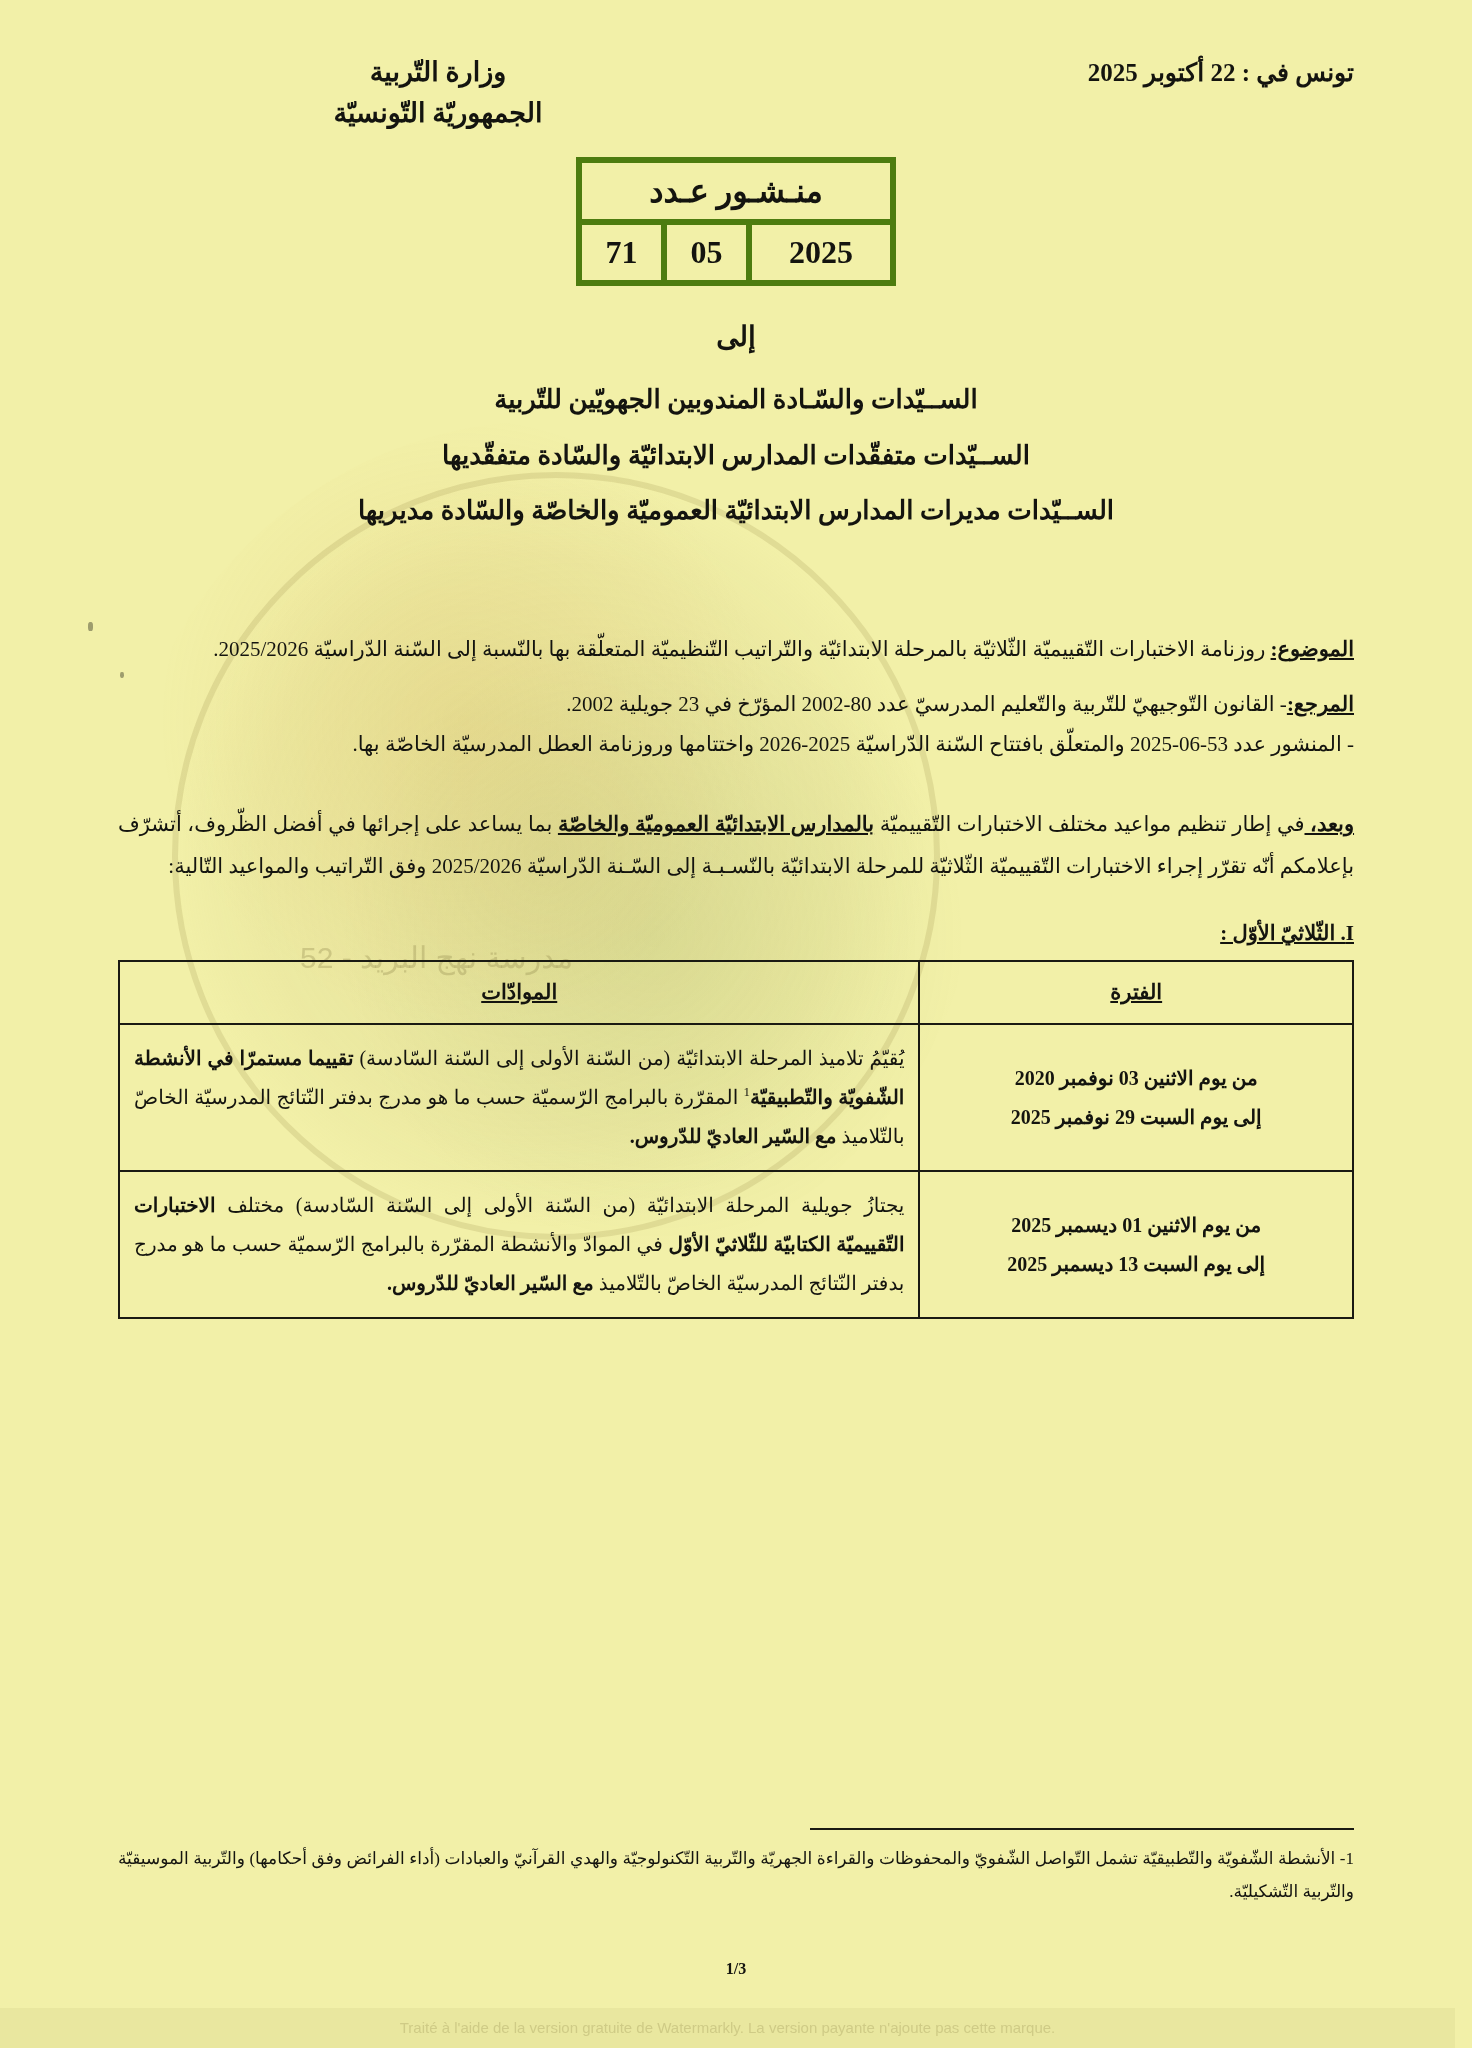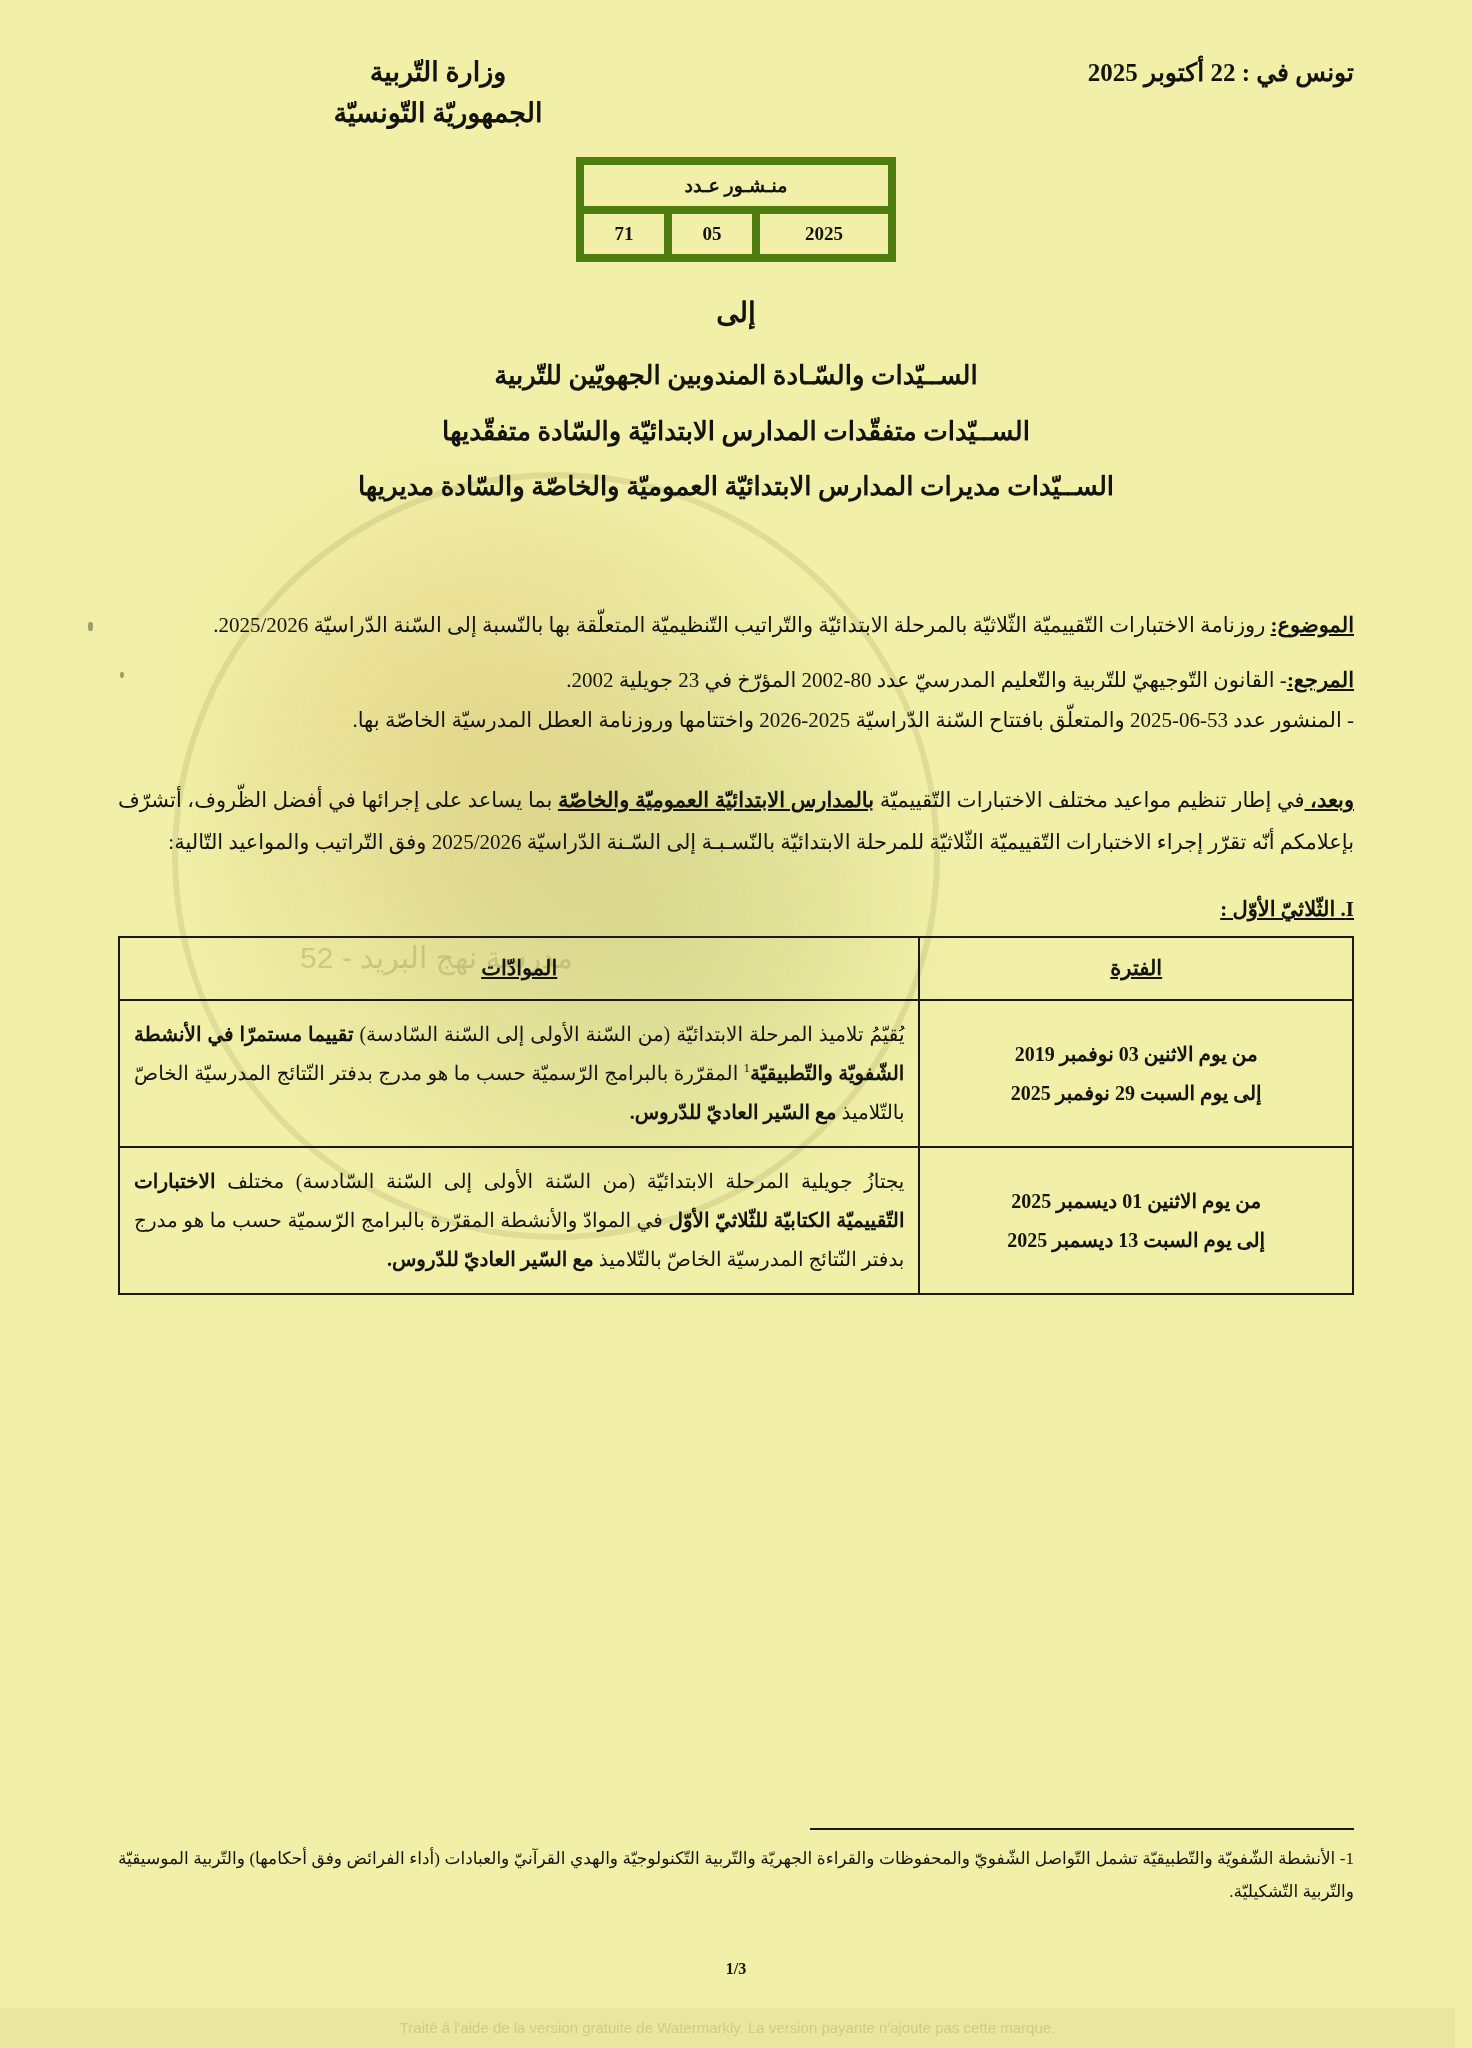--- a/index.html
+++ b/index.html
@@ -86,23 +86,23 @@
     white-space: nowrap;
   }
 
   
   .circ-table {
     margin: 24px auto 0 auto;
     width: 320px;
     border-collapse: collapse;
   }
   .circ-table td, .circ-table th {
-    border: 8px solid #4d7c0f;
-    text-align: center;
-    font-size: 19px;
+    border: 6px solid #4d7c0f;
+    text-align: center;
+    font-size: 32px;
     font-weight: bold;
     padding: 9px 4px;
     font-family: "Liberation Serif", serif;
   }
   .circ-title {
     letter-spacing: 3px;
   }
 
   
   .addr {
@@ -320,21 +320,21 @@
   <table class="main">
     <thead>
       <tr>
         <th class="col-period"><span>الفترة</span></th>
         <th><span>الموادّات</span></th>
       </tr>
     </thead>
     <tbody>
       <tr>
         <td class="col-period">
-          <div>من يوم الاثنين 03 نوفمبر 2019</div>
+          <div>من يوم الاثنين 03 نوفمبر 2020</div>
           <div>إلى يوم السبت 29 نوفمبر 2025</div>
         </td>
         <td class="col-ops">
           <span>يُقيّمُ تلاميذ المرحلة الابتدائيّة (من السّنة الأولى إلى السّنة السّادسة) </span><span class="b">تقييما مستمرّا في الأنشطة الشّفويّة والتّطبيقيّة</span><sup>1</sup><span> المقرّرة بالبرامج الرّسميّة حسب ما هو مدرج بدفتر النّتائج المدرسيّة الخاصّ بالتّلاميذ </span><span class="b">مع السّير العاديّ للدّروس.</span>
         </td>
       </tr>
       <tr>
         <td class="col-period">
           <div>من يوم الاثنين 01 ديسمبر 2025</div>
           <div>إلى يوم السبت 13 ديسمبر 2025</div>

